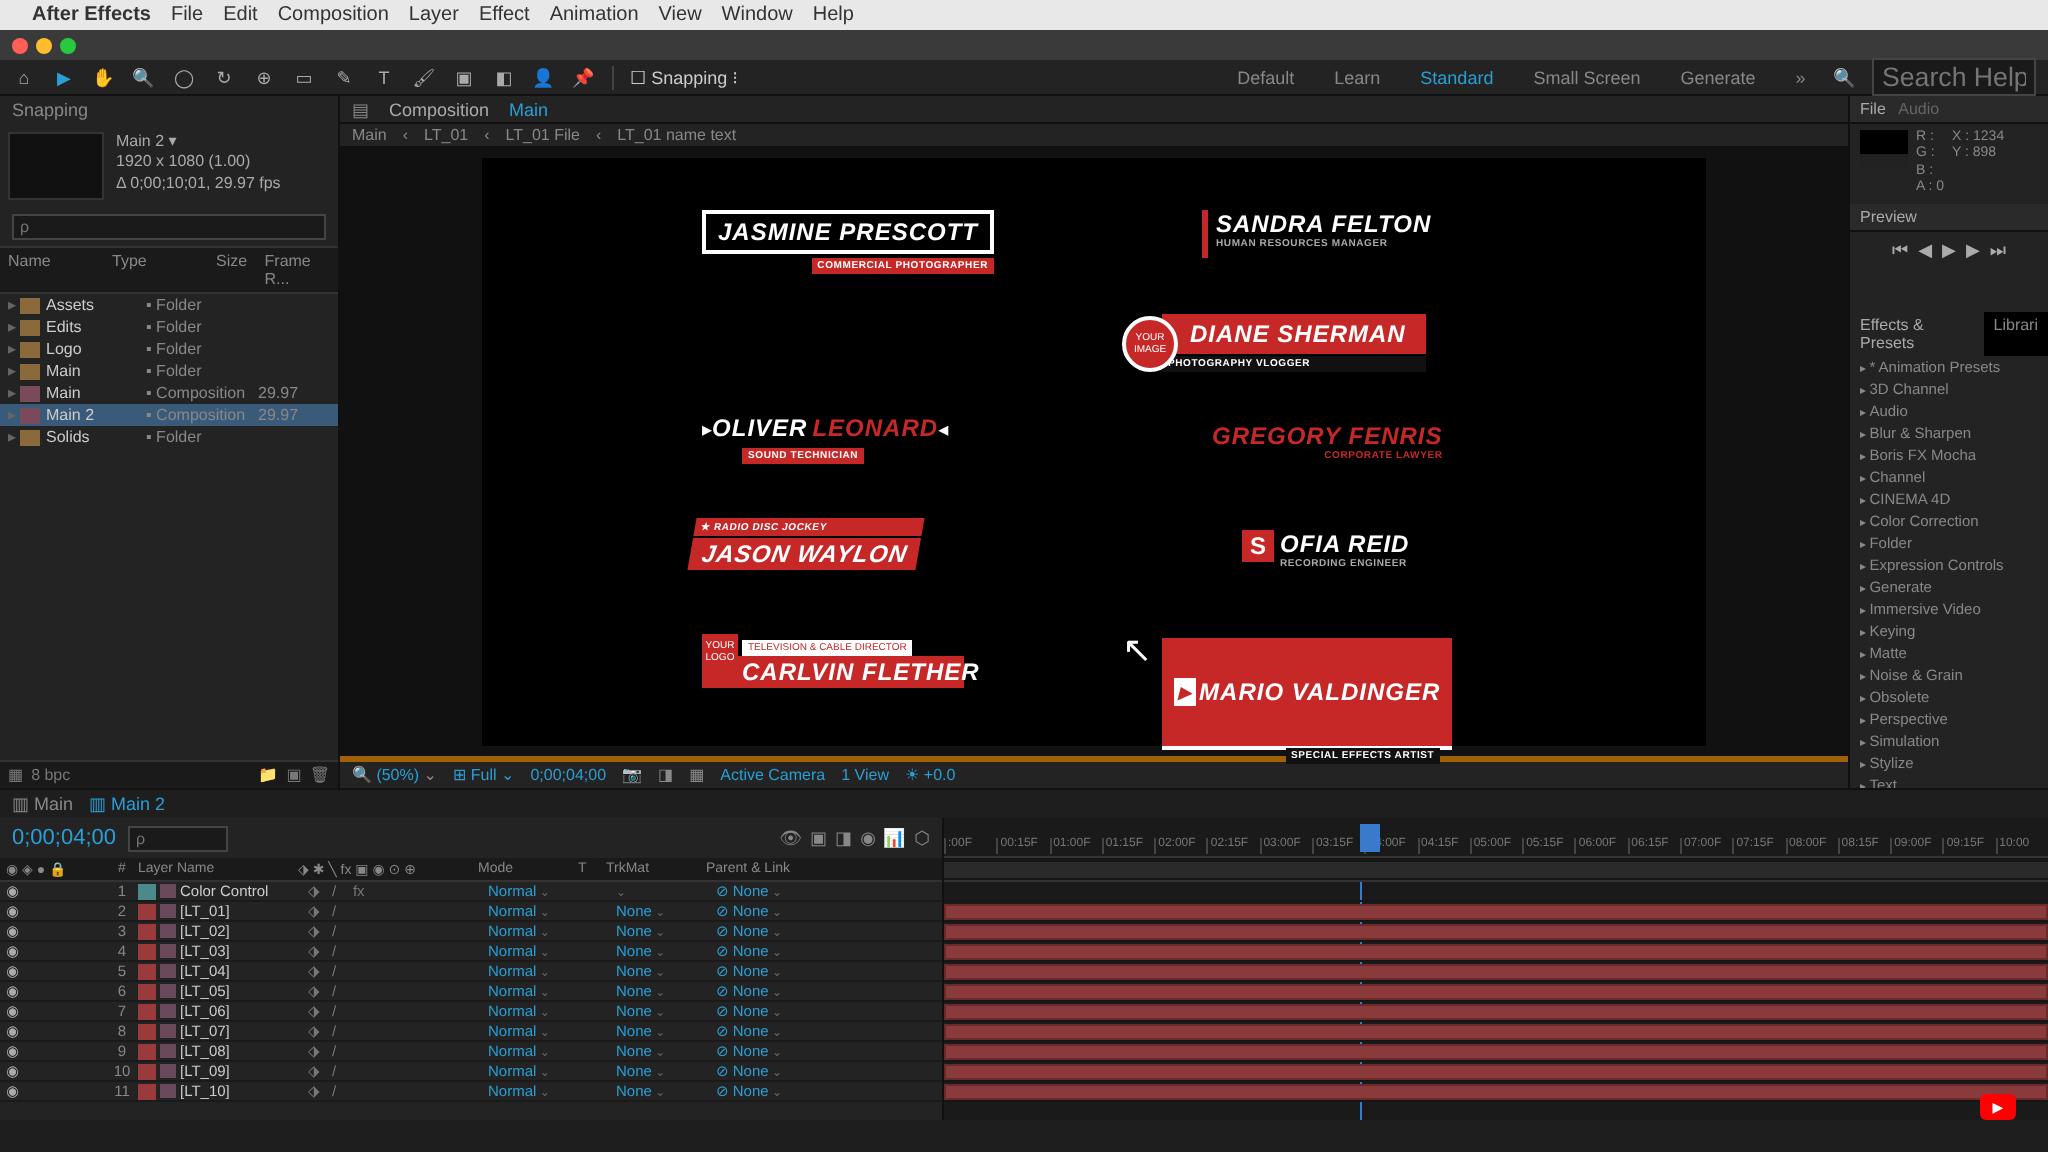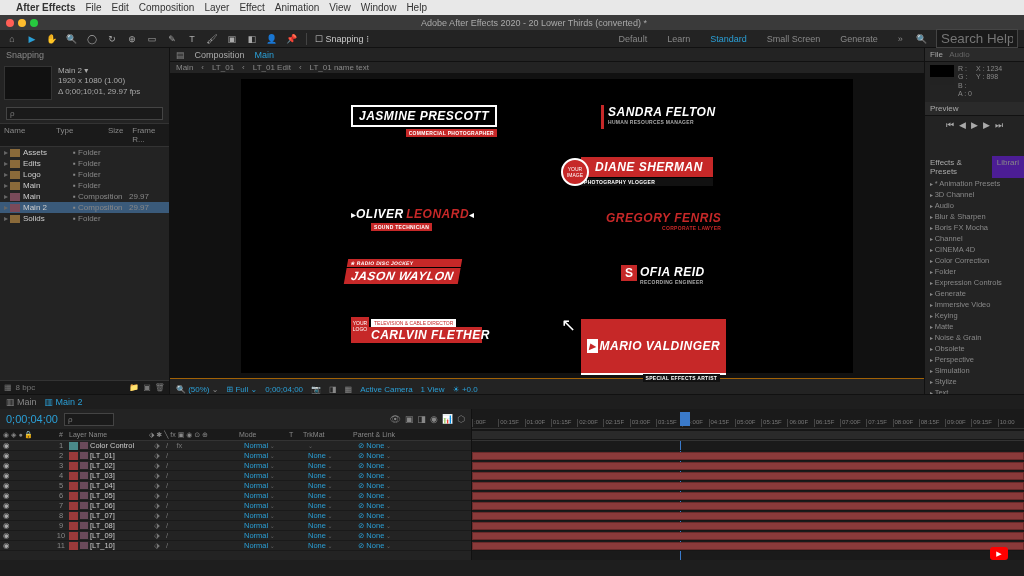--- a/index.html
+++ b/index.html
@@ -75,31 +75,31 @@
 .lt8 .nm{color:#c62828}
 .lt8 .sub{color:#c62828;text-align:right}
 .lt9{left:380px;top:186px}
 .lt9 .sq{width:16px;height:16px;background:#c62828;float:left;margin-right:3px;display:flex;align-items:center;justify-content:center;font-size:12px;font-weight:bold}
 .lt9 .sub{color:#aaa}
 .lt10{left:340px;top:240px;display:flex;align-items:center}
 .lt10 .cursor{position:absolute;left:-20px;top:-5px;font-size:18px;color:#fff}
 .lt10 .nm{background:#c62828;padding:20px 6px}
 .lt10 .bot{background:#fff;color:#111;padding:1px 6px}
 .lt10 .sub{background:#111;display:inline-block;padding:1px 3px;color:#fff;float:right}
-.vfoot{height:16px;background:#232323;display:flex;align-items:flex-end;padding:0 6px;gap:8px;font-size:8px;color:#888;border-top:1px solid #a16207}
+.vfoot{height:16px;background:#232323;display:flex;align-items:center;padding:0 6px;gap:8px;font-size:8px;color:#888;border-top:3px solid #a16207}
 .vfoot .sel{color:#2a9fd6}
 .right{width:100px;background:#232323;border-left:1px solid #111;display:flex;flex-direction:column;font-size:8px}
 .panel-h{padding:2px 5px;background:#2a2a2a;color:#aaa;border-bottom:1px solid #111}
 .info{padding:3px 5px;display:flex;gap:4px}
 .info-sw{width:24px;height:20px}
 .info-sw .a{width:24px;height:12px;background:#000}.info-sw .b{width:24px;height:8px;background:#222}
 .info-txt{font-size:7px;color:#888;line-height:1.2}
 .prev{height:40px}
 .prev-ctrl{display:flex;justify-content:center;gap:5px;padding:4px;color:#aaa;font-size:9px}
-.ep-head{display:flex;background:#4c1d95}
+.ep-head{display:flex;background:#000000}
 .ep-head .t{padding:2px 5px;color:#888}.ep-head .t.act{background:#232323;color:#aaa}
 .ep-list{flex:1;overflow:hidden}
 .ep-item{padding:1px 5px;color:#888;font-size:7.5px}
 .ep-item::before{content:"▸ ";font-size:6px}
 .bottom{height:166px;background:#232323;border-top:1px solid #111;display:flex;flex-direction:column}
 .btabs{height:14px;display:flex;align-items:center;padding:0 6px;gap:8px;font-size:9px;color:#888;background:#1e1e1e}
 .btabs .act{color:#2a9fd6}
 .bmain{flex:1;display:flex}
 .bleft{width:472px;display:flex;flex-direction:column;border-right:1px solid #111}
 .tc-row{height:20px;display:flex;align-items:center;padding:0 6px;gap:6px}
@@ -147,21 +147,20 @@
   <span>Window</span>
   <span>Help</span>
 </div>
 
 <div class="titlebar">
   <div class="dots">
     <div class="dot r"></div>
     <div class="dot y"></div>
     <div class="dot g"></div>
   </div>
-  <div class="t">Adobe After Effects 2020 - 20 Lower Thirds (converted) *</div>
 </div>
 
 <div class="toolbar">
   <span class="ticon">⌂</span>
   <span class="ticon" style="color:#2a9fd6">▶</span>
   <span class="ticon">✋</span>
   <span class="ticon">🔍</span>
   <span class="ticon">◯</span>
   <span class="ticon">↻</span>
   <span class="ticon">⊕</span>
@@ -268,21 +267,21 @@
     <div class="comp-tab">
       <span>▤</span>
       <span class="lbl">Composition</span>
       <span class="act">Main</span>
     </div>
     <div class="crumbs">
       <span>Main</span>
         <span>‹</span>
       <span>LT_01</span>
         <span>‹</span>
-      <span>LT_01 Edit</span>
+      <span>LT_01 File</span>
         <span>‹</span>
       <span>LT_01 name text</span>
     </div>
     <div class="viewer">
       <div class="canvas">
         <div class="lt lt1">
           <div class="nm">JASMINE PRESCOTT</div>
           <div class="sub">COMMERCIAL PHOTOGRAPHER</div>
         </div>
         <div class="lt lt3">

